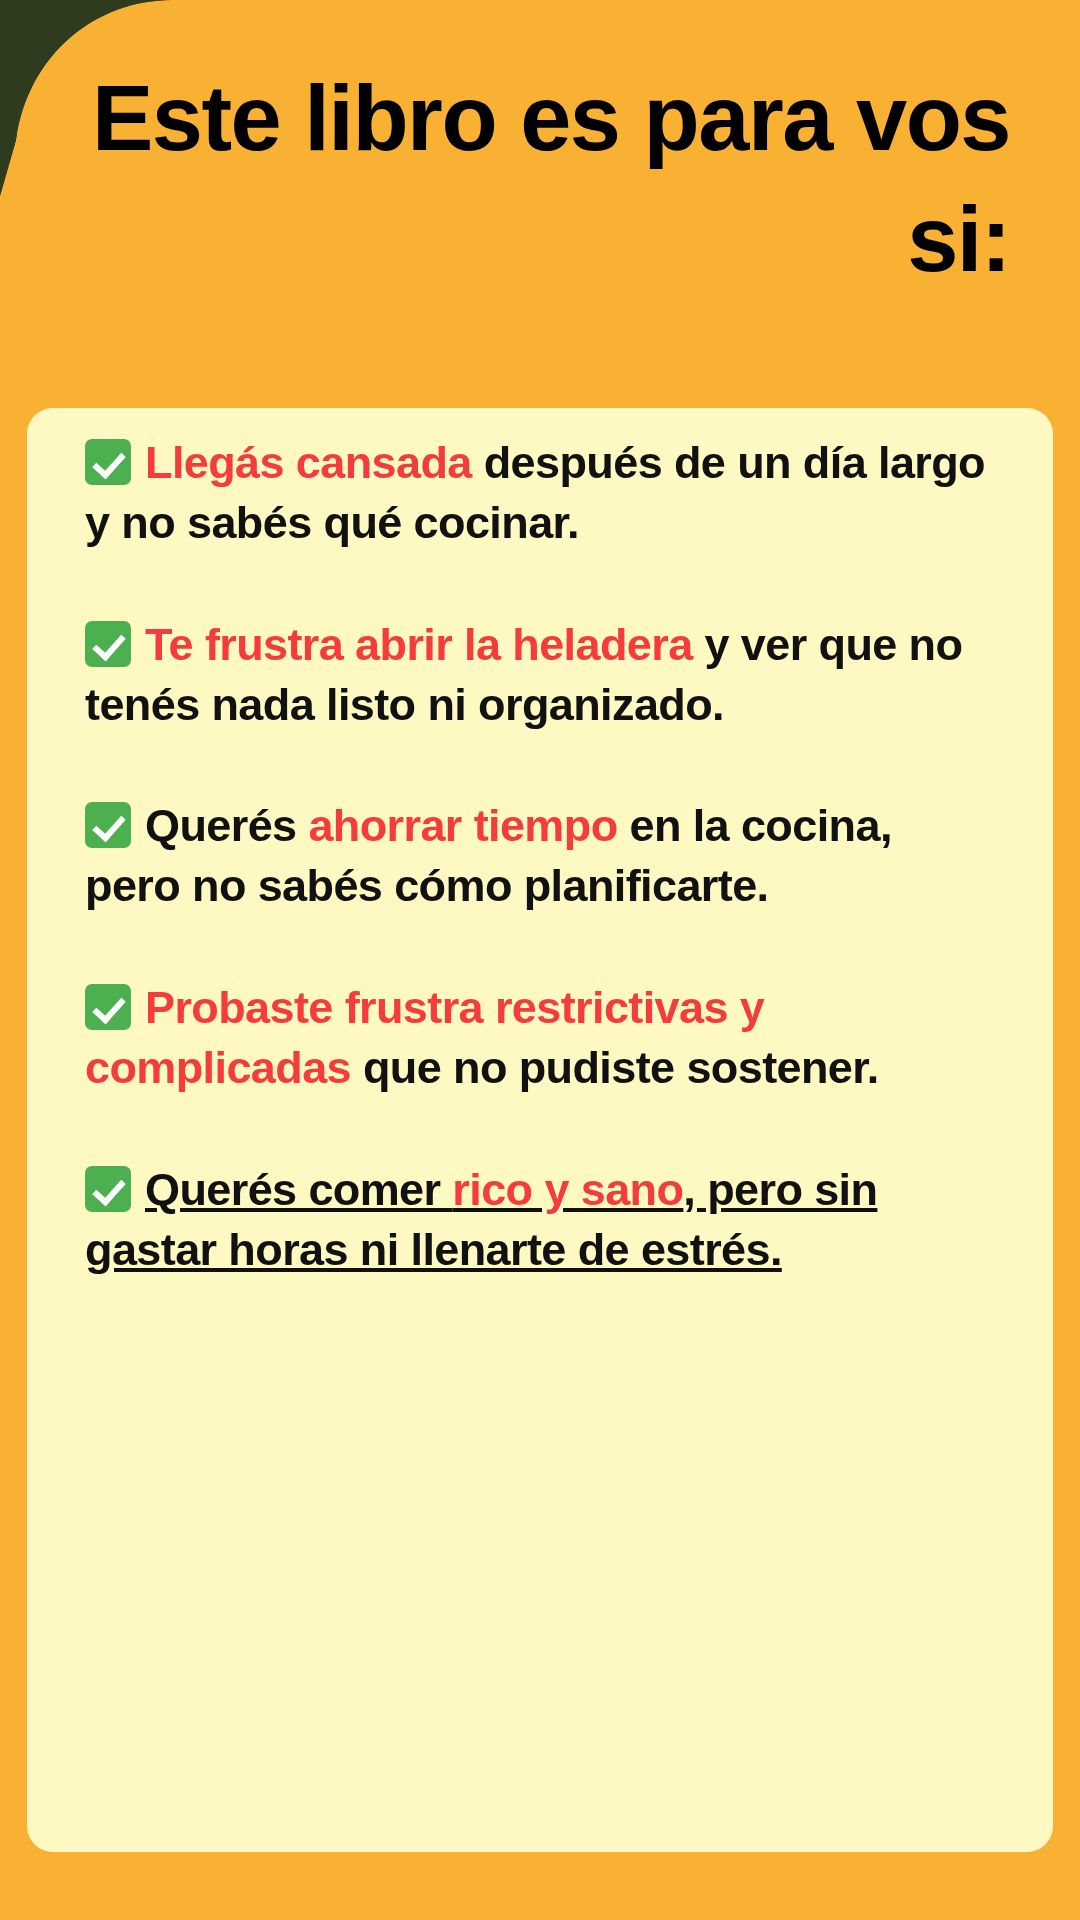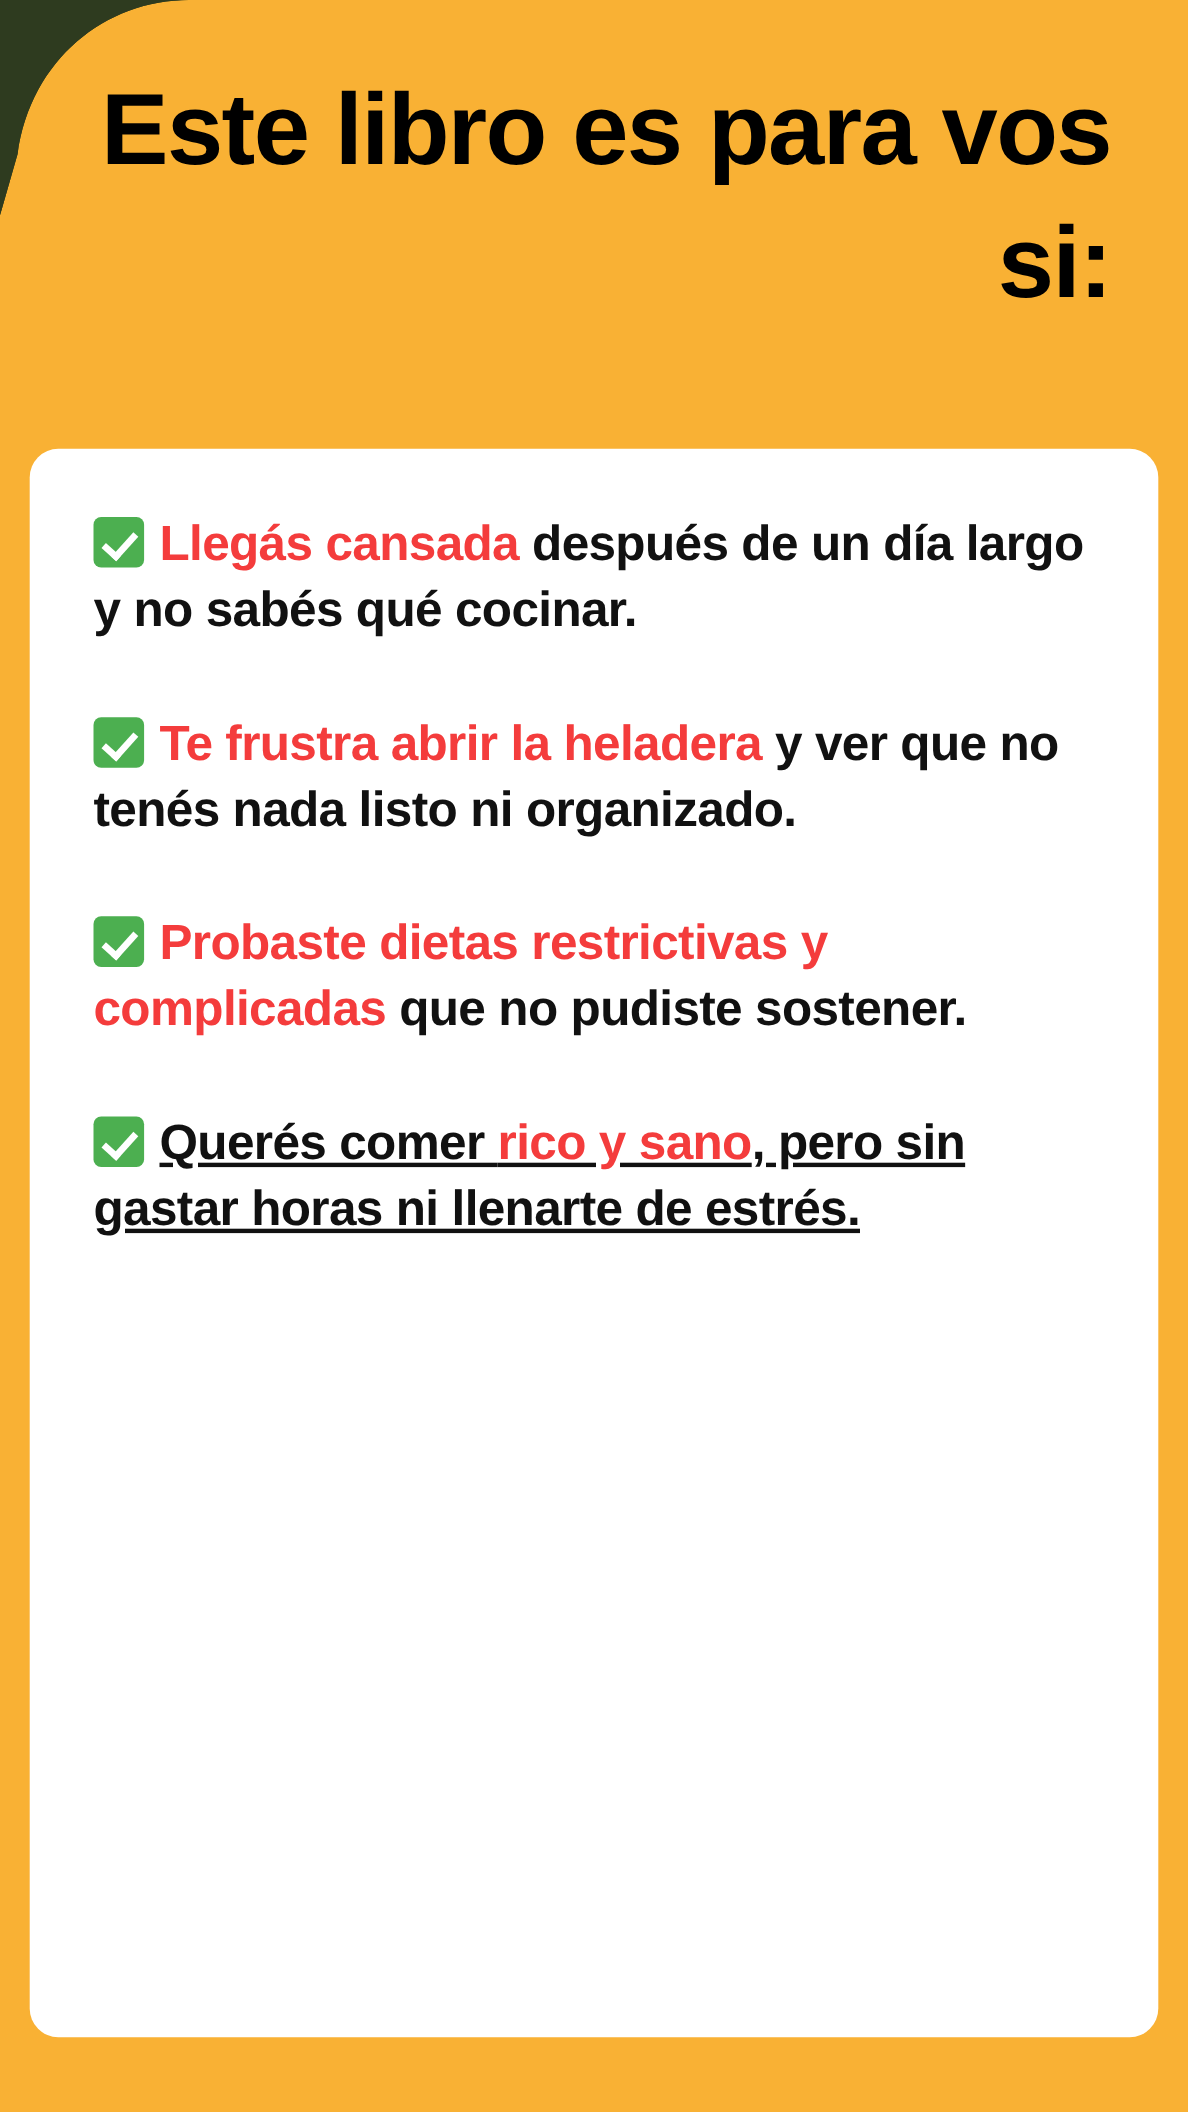--- a/index.html
+++ b/index.html
@@ -49,24 +49,24 @@
     font-weight: 800;
     letter-spacing: -1.5px;
   }
 
   .card {
     position: absolute;
     left: 27px;
     top: 408px;
     width: 1026px;
     height: 1444px;
-    background: #ffffff;
+    background: #fef9c3;
     border-radius: 26px;
     box-sizing: border-box;
-    padding: 56px 58px 40px 58px;
+    padding: 25px 58px 40px 58px;
   }
 
   .bullet-list {
     margin: 0;
     padding: 0;
     list-style: none;
   }
 
   .bullet {
     margin: 0 0 62px 0;
@@ -116,16 +116,17 @@
 <div class="corner-fold">
   <div class="corner-fold-inner"></div>
 </div>
 
 <h1 class="headline">Este libro es para vos si:</h1>
 
 <div class="card">
   <ul class="bullet-list" id="bullet-list">
       <li class="bullet"><span class="check"></span><span class="hl">Llegás cansada </span><span class="txt">después de un día largo y no sabés qué cocinar.</span></li>
       <li class="bullet"><span class="check"></span><span class="hl">Te frustra abrir la heladera </span><span class="txt">y ver que no tenés nada listo ni organizado.</span></li>
-      <li class="bullet"><span class="check"></span><span class="hl">Probaste dietas restrictivas y complicadas </span><span class="txt">que no pudiste sostener.</span></li>
+      <li class="bullet"><span class="check"></span><span class="txt">Querés </span><span class="hl">ahorrar tiempo </span><span class="txt">en la cocina, pero no sabés cómo planificarte.</span></li>
+      <li class="bullet"><span class="check"></span><span class="hl">Probaste frustra restrictivas y complicadas </span><span class="txt">que no pudiste sostener.</span></li>
       <li class="bullet"><span class="check"></span><span class="txt">Querés comer </span><span class="hl">rico y sano</span><span class="txt">, pero sin gastar horas ni llenarte de estrés.</span></li>
     </ul>
 </div>
 
 </body></html>

